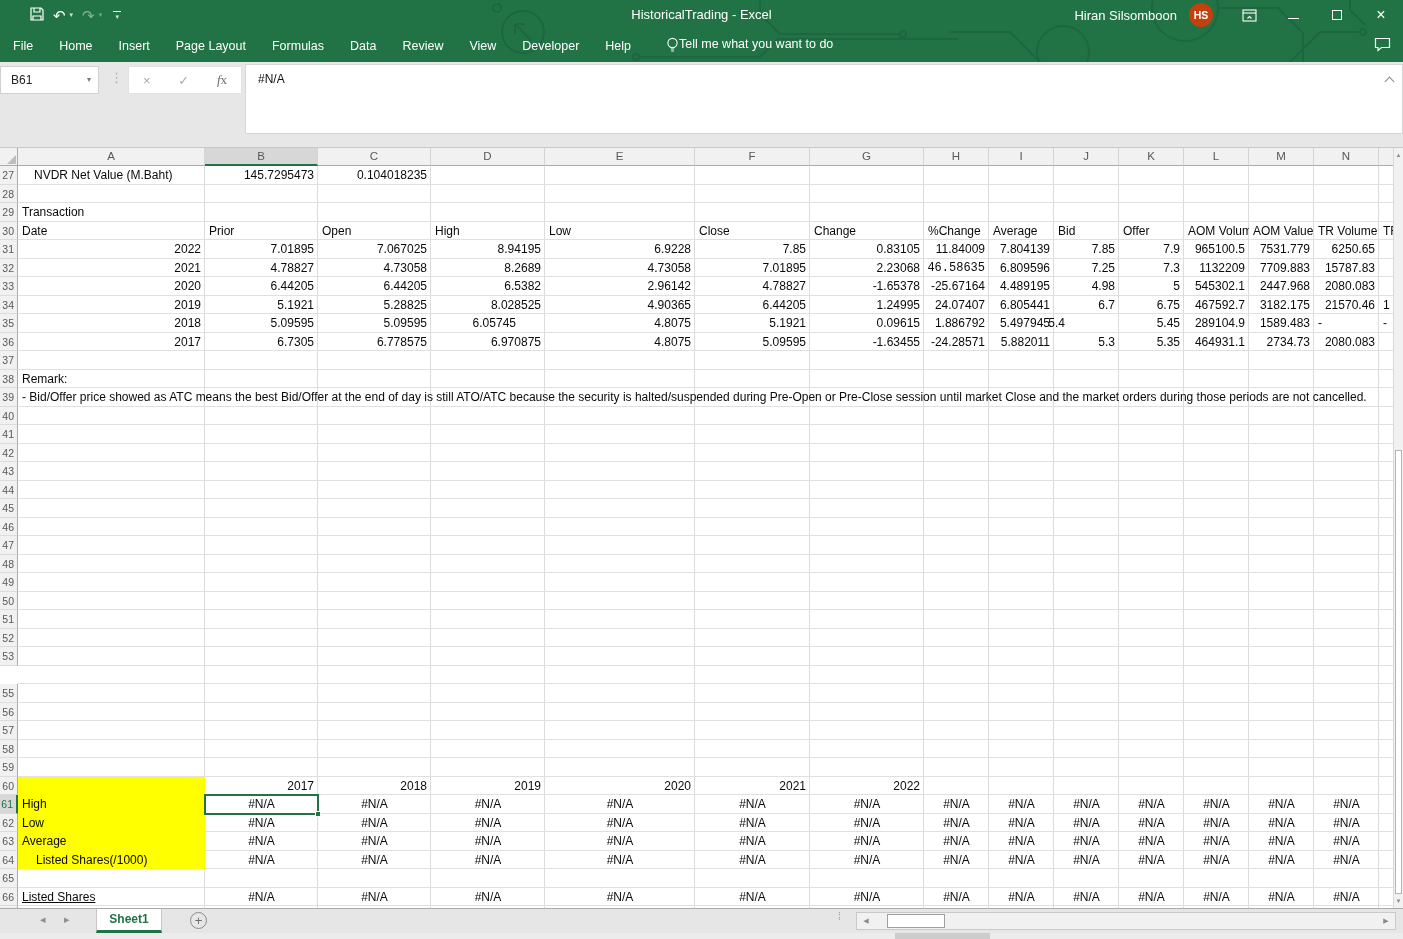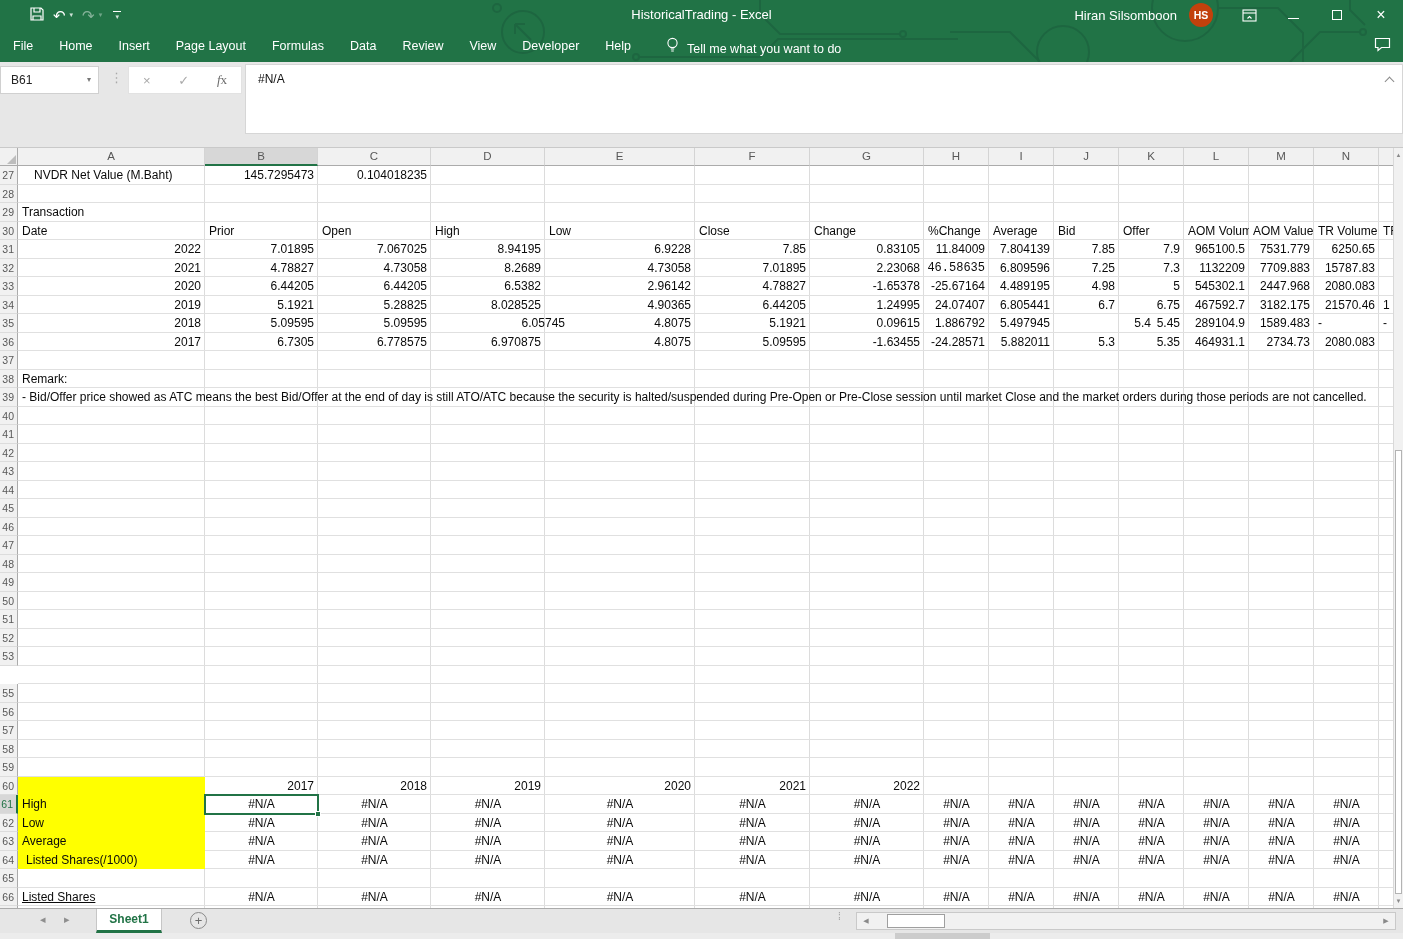--- a/index.html
+++ b/index.html
@@ -26,21 +26,21 @@
   .avatar { width:24px; height:24px; border-radius:50%; background:#c2410c; color:#fff;
     font-size:10.5px; font-weight:bold; display:flex; align-items:center; justify-content:center; margin-right:14px; }
   .winbtn { width:44px; height:30px; display:flex; align-items:center; justify-content:center; color:#fff; }
   .winbtn.close { font-size:16px; }
   .maxbox { width:10px; height:10px; border:1px solid #fff; display:block; }
   .minbar { width:11px; border-top:1px solid #fff; display:block; margin-top:6px; }
   
   .ribbonrow { position:absolute; left:0; top:30px; width:100%; height:32px; display:flex;
     align-items:center; color:#fff; z-index:2; }
   .rtab { padding:0 13px; font-size:12.5px; height:32px; line-height:32px; white-space:nowrap; }
-  .tellme { display:flex; align-items:flex-end; gap:8px; margin-left:22px; font-size:12.5px; }
+  .tellme { display:flex; align-items:flex-start; margin-left:22px; font-size:12.5px; }
   .ribbon-right { margin-left:auto; padding-right:12px; }
   
   .formulabar { position:absolute; left:0; top:62px; width:100%; height:86px; background:#E7E7E7;
     border-bottom:1px solid #c9c9c9; }
   .namebox { position:absolute; left:0; top:4px; width:99px; height:28px; background:#fff;
     border:1px solid #d0d0d0; font-size:12px; color:#222; line-height:26px; padding-left:10px; }
   .namebox .dd { position:absolute; right:7px; top:0; color:#777; font-size:8px; }
   .fdots { position:absolute; left:110px; top:8px; color:#a9a9a9; font-size:13px; letter-spacing:0; }
   .fbtns { position:absolute; left:128px; top:4px; width:114px; height:28px; background:#fff;
     border:1px solid #e2e2e2; display:flex; align-items:center; justify-content:space-around; }
@@ -349,27 +349,27 @@
     <div class="cell" style="left: 1054px; top: 147.5px; height: 18.5px; line-height: 18.5px; width: 65px; overflow: hidden; text-align: right; padding-right: 4px;">6.7</div>
     <div class="cell" style="left: 1119px; top: 147.5px; height: 18.5px; line-height: 18.5px; width: 65px; overflow: hidden; text-align: right; padding-right: 4px;">6.75</div>
     <div class="cell" style="left: 1184px; top: 147.5px; height: 18.5px; line-height: 18.5px; width: 65px; overflow: hidden; text-align: right; padding-right: 4px;">467592.7</div>
     <div class="cell" style="left: 1249px; top: 147.5px; height: 18.5px; line-height: 18.5px; width: 65px; overflow: hidden; text-align: right; padding-right: 4px;">3182.175</div>
     <div class="cell" style="left: 1314px; top: 147.5px; height: 18.5px; line-height: 18.5px; width: 65px; overflow: hidden; text-align: right; padding-right: 4px;">21570.46</div>
     <div class="cell" style="left: 1379px; top: 147.5px; height: 18.5px; line-height: 18.5px; z-index: 2; text-align: left; padding-left: 4px;">1</div>
     <div class="rowhead" style="top: 166px; height: 18.5px; line-height: 18.5px;">35</div>
     <div class="cell" style="left: 18px; top: 166px; height: 18.5px; line-height: 18.5px; width: 187px; overflow: hidden; text-align: right; padding-right: 4px;">2018</div>
     <div class="cell" style="left: 205px; top: 166px; height: 18.5px; line-height: 18.5px; width: 113px; overflow: hidden; text-align: right; padding-right: 4px;">5.09595</div>
     <div class="cell" style="left: 318px; top: 166px; height: 18.5px; line-height: 18.5px; width: 113px; overflow: hidden; text-align: right; padding-right: 4px;">5.09595</div>
-    <div class="cell" style="left: 455px; top: 166px; height: 18.5px; line-height: 18.5px; width: 114px; overflow: hidden; text-align: right; padding-right: 4px;">6.05745</div>
+    <div class="cell" style="left: 406px; top: 166px; height: 18.5px; line-height: 18.5px; width: 114px; overflow: hidden; text-align: right; padding-right: 4px;">6.05745</div>
     <div class="cell" style="left: 545px; top: 166px; height: 18.5px; line-height: 18.5px; width: 150px; overflow: hidden; text-align: right; padding-right: 4px;">4.8075</div>
     <div class="cell" style="left: 695px; top: 166px; height: 18.5px; line-height: 18.5px; width: 115px; overflow: hidden; text-align: right; padding-right: 4px;">5.1921</div>
     <div class="cell" style="left: 810px; top: 166px; height: 18.5px; line-height: 18.5px; width: 114px; overflow: hidden; text-align: right; padding-right: 4px;">0.09615</div>
     <div class="cell" style="left: 924px; top: 166px; height: 18.5px; line-height: 18.5px; width: 65px; overflow: hidden; text-align: right; padding-right: 4px;">1.886792</div>
     <div class="cell" style="left: 989px; top: 166px; height: 18.5px; line-height: 18.5px; width: 65px; overflow: hidden; text-align: right; padding-right: 4px;">5.497945</div>
-    <div class="cell" style="left: 1106px; top: 166px; height: 18.5px; line-height: 18.5px; width: 65px; overflow: hidden; text-align: right; padding-right: 20px;">5.4</div>
+    <div class="cell" style="left: 1020px; top: 166px; height: 18.5px; line-height: 18.5px; width: 65px; overflow: hidden; text-align: right; padding-right: 20px;">5.4</div>
     <div class="cell" style="left: 1119px; top: 166px; height: 18.5px; line-height: 18.5px; width: 65px; overflow: hidden; text-align: right; padding-right: 4px;">5.45</div>
     <div class="cell" style="left: 1184px; top: 166px; height: 18.5px; line-height: 18.5px; width: 65px; overflow: hidden; text-align: right; padding-right: 4px;">289104.9</div>
     <div class="cell" style="left: 1249px; top: 166px; height: 18.5px; line-height: 18.5px; width: 65px; overflow: hidden; text-align: right; padding-right: 4px;">1589.483</div>
     <div class="cell" style="left: 1314px; top: 166px; height: 18.5px; line-height: 18.5px; width: 65px; overflow: hidden; text-align: left; padding-left: 4px;">-</div>
     <div class="cell" style="left: 1379px; top: 166px; height: 18.5px; line-height: 18.5px; z-index: 2; text-align: left; padding-left: 4px;">-</div>
     <div class="rowhead" style="top: 184.5px; height: 18.5px; line-height: 18.5px;">36</div>
     <div class="cell" style="left: 18px; top: 184.5px; height: 18.5px; line-height: 18.5px; width: 187px; overflow: hidden; text-align: right; padding-right: 4px;">2017</div>
     <div class="cell" style="left: 205px; top: 184.5px; height: 18.5px; line-height: 18.5px; width: 113px; overflow: hidden; text-align: right; padding-right: 4px;">6.7305</div>
     <div class="cell" style="left: 318px; top: 184.5px; height: 18.5px; line-height: 18.5px; width: 113px; overflow: hidden; text-align: right; padding-right: 4px;">6.778575</div>
     <div class="cell" style="left: 431px; top: 184.5px; height: 18.5px; line-height: 18.5px; width: 114px; overflow: hidden; text-align: right; padding-right: 4px;">6.970875</div>
@@ -455,21 +455,21 @@
     <div class="cell" style="left: 695px; top: 684px; height: 18.5px; line-height: 18.5px; width: 115px; overflow: hidden; text-align: center;">#N/A</div>
     <div class="cell" style="left: 810px; top: 684px; height: 18.5px; line-height: 18.5px; width: 114px; overflow: hidden; text-align: center;">#N/A</div>
     <div class="cell" style="left: 924px; top: 684px; height: 18.5px; line-height: 18.5px; width: 65px; overflow: hidden; text-align: center;">#N/A</div>
     <div class="cell" style="left: 989px; top: 684px; height: 18.5px; line-height: 18.5px; width: 65px; overflow: hidden; text-align: center;">#N/A</div>
     <div class="cell" style="left: 1054px; top: 684px; height: 18.5px; line-height: 18.5px; width: 65px; overflow: hidden; text-align: center;">#N/A</div>
     <div class="cell" style="left: 1119px; top: 684px; height: 18.5px; line-height: 18.5px; width: 65px; overflow: hidden; text-align: center;">#N/A</div>
     <div class="cell" style="left: 1184px; top: 684px; height: 18.5px; line-height: 18.5px; width: 65px; overflow: hidden; text-align: center;">#N/A</div>
     <div class="cell" style="left: 1249px; top: 684px; height: 18.5px; line-height: 18.5px; width: 65px; overflow: hidden; text-align: center;">#N/A</div>
     <div class="cell" style="left: 1314px; top: 684px; height: 18.5px; line-height: 18.5px; width: 65px; overflow: hidden; text-align: center;">#N/A</div>
     <div class="rowhead" style="top: 702.5px; height: 18.5px; line-height: 18.5px;">64</div>
-    <div class="cell" style="left: 18px; top: 702.5px; height: 18.5px; line-height: 18.5px; width: 187px; overflow: hidden; text-align: left; padding-left: 8px; background: rgb(255, 255, 0);">Listed Shares(/1000)</div>
+    <div class="cell" style="left: 18px; top: 702.5px; height: 18.5px; line-height: 18.5px; width: 187px; overflow: hidden; text-align: left; padding-left: 18px; background: rgb(255, 255, 0);">Listed Shares(/1000)</div>
     <div class="cell" style="left: 205px; top: 702.5px; height: 18.5px; line-height: 18.5px; width: 113px; overflow: hidden; text-align: center;">#N/A</div>
     <div class="cell" style="left: 318px; top: 702.5px; height: 18.5px; line-height: 18.5px; width: 113px; overflow: hidden; text-align: center;">#N/A</div>
     <div class="cell" style="left: 431px; top: 702.5px; height: 18.5px; line-height: 18.5px; width: 114px; overflow: hidden; text-align: center;">#N/A</div>
     <div class="cell" style="left: 545px; top: 702.5px; height: 18.5px; line-height: 18.5px; width: 150px; overflow: hidden; text-align: center;">#N/A</div>
     <div class="cell" style="left: 695px; top: 702.5px; height: 18.5px; line-height: 18.5px; width: 115px; overflow: hidden; text-align: center;">#N/A</div>
     <div class="cell" style="left: 810px; top: 702.5px; height: 18.5px; line-height: 18.5px; width: 114px; overflow: hidden; text-align: center;">#N/A</div>
     <div class="cell" style="left: 924px; top: 702.5px; height: 18.5px; line-height: 18.5px; width: 65px; overflow: hidden; text-align: center;">#N/A</div>
     <div class="cell" style="left: 989px; top: 702.5px; height: 18.5px; line-height: 18.5px; width: 65px; overflow: hidden; text-align: center;">#N/A</div>
     <div class="cell" style="left: 1054px; top: 702.5px; height: 18.5px; line-height: 18.5px; width: 65px; overflow: hidden; text-align: center;">#N/A</div>
     <div class="cell" style="left: 1119px; top: 702.5px; height: 18.5px; line-height: 18.5px; width: 65px; overflow: hidden; text-align: center;">#N/A</div>

